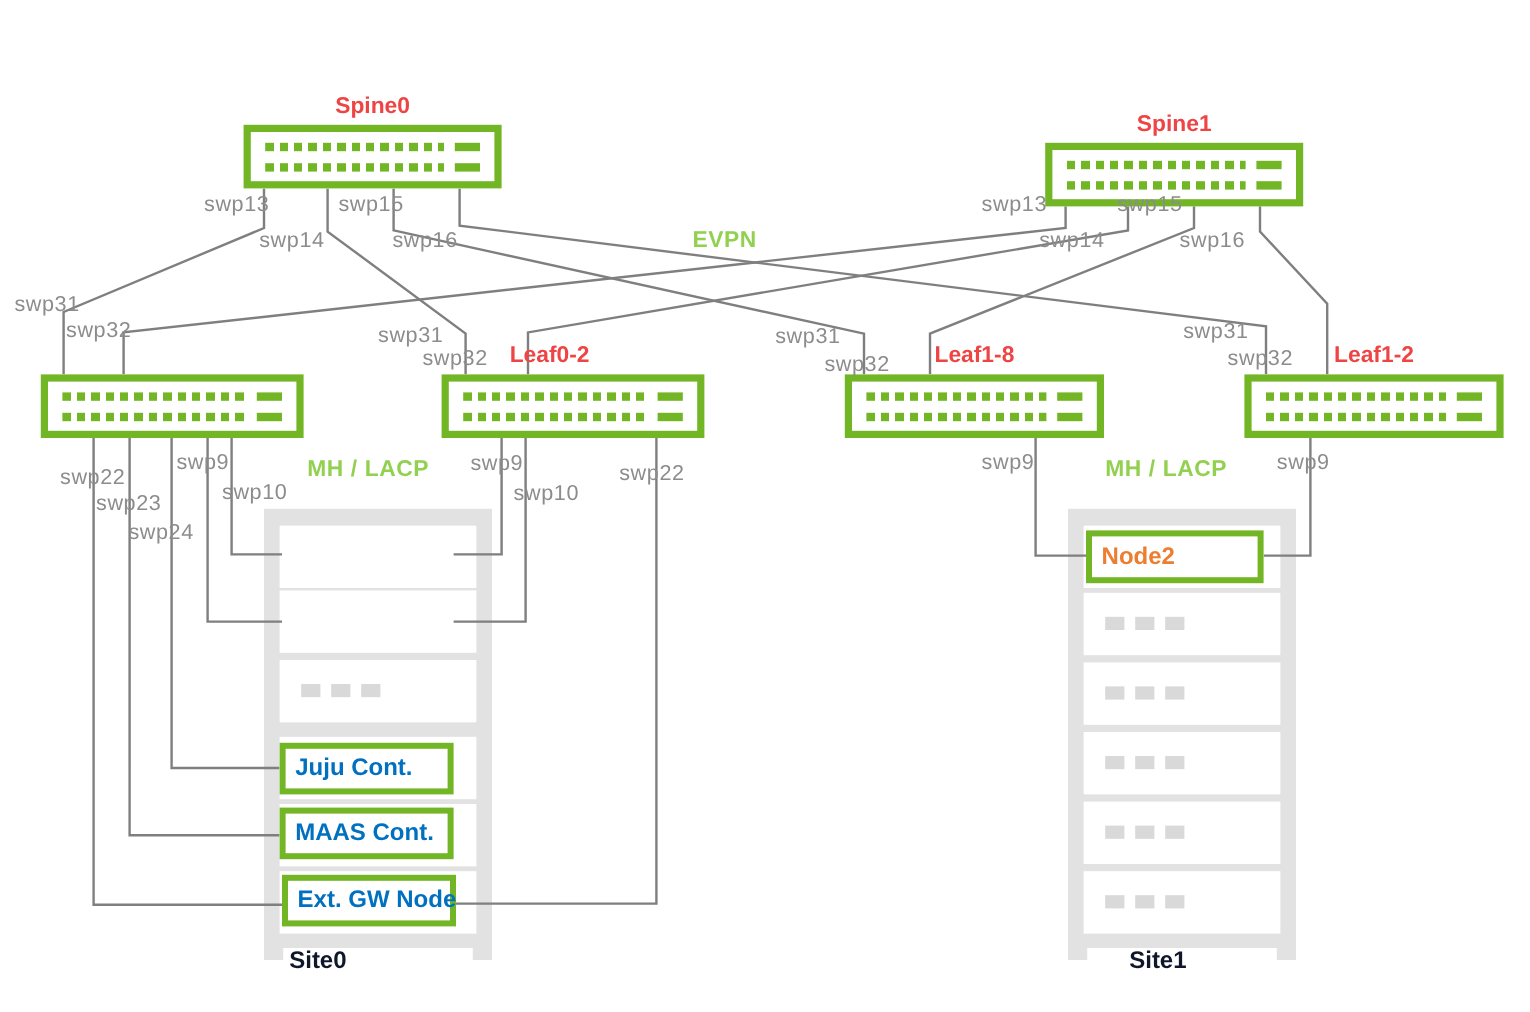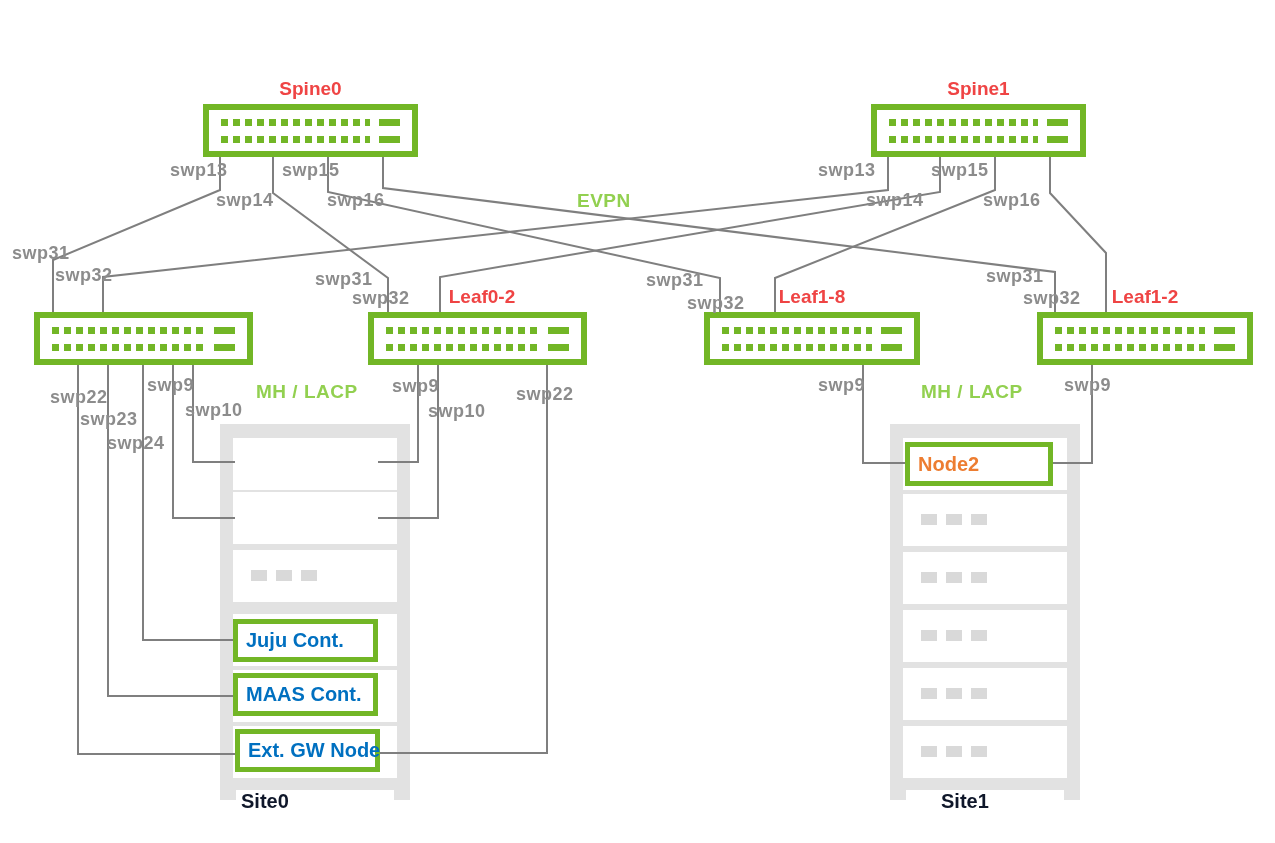--- a/index.html
+++ b/index.html
@@ -26,21 +26,21 @@
     font-size:19px;font-weight:bold;color:#ef4444;white-space:nowrap;}
   .sw-box{position:absolute;left:0;top:26px;background:#fff;
     border:6px solid var(--green);box-sizing:border-box;}
   .prow{position:absolute;left:12px;right:42px;height:7px;
     background:repeating-linear-gradient(90deg,var(--green) 0 7px,transparent 7px 12px);}
   .prow.p1{top:9px;} .prow.p2{top:26px;}
   .pdash{position:absolute;right:12px;width:21px;height:7px;background:var(--green);}
   .pdash.d1{top:9px;} .pdash.d2{top:26px;}
 
   
-  .port-label{position:absolute;font-size:18px;font-weight:bold;color:var(--gray-text);
+  .port-label{position:absolute;font-size:18px;font-weight:normal;color:var(--gray-text);
     letter-spacing:.5px;white-space:nowrap;line-height:20px;}
   .annot{position:absolute;font-size:19px;font-weight:bold;color:var(--lgreen);
     letter-spacing:.5px;white-space:nowrap;text-align:right;}
   .site-label{position:absolute;font-size:20px;font-weight:bold;color:#0f172a;white-space:nowrap;}
 
   
   .rack{position:absolute;background:var(--rack);}
   .slot{position:absolute;left:13px;width:164px;background:#fff;}
   .slot-dot{position:absolute;top:50%;margin-top:-6px;width:16px;height:11px;background:var(--dot);}
   .foot{position:absolute;width:16px;height:10px;background:var(--rack);}
@@ -129,38 +129,38 @@
   <div id="switches-layer" class="layer">
       <div class="switch" style="left: 203px; top: 78px; width: 215px; height: 79px;">
         <div class="sw-title">Spine0</div>
         <div class="sw-box" style="left: 0px; top: 26px; width: 215px; height: 53px;">
           <div class="prow p1"></div>
           <div class="prow p2"></div>
           <div class="pdash d1"></div>
           <div class="pdash d2"></div>
         </div>
       </div>
-      <div class="switch" style="left: 871px; top: 78px; width: 215px; height: 79px;">
+      <div class="switch" style="left: 871px; top: 93px; width: 215px; height: 79px;">
         <div class="sw-title">Spine1</div>
         <div class="sw-box" style="left: 0px; top: 26px; width: 215px; height: 53px;">
           <div class="prow p1"></div>
           <div class="prow p2"></div>
           <div class="pdash d1"></div>
           <div class="pdash d2"></div>
         </div>
       </div>
       <div class="switch" style="left: 34px; top: 286px; width: 219px; height: 79px;">
         <div class="sw-box" style="left: 0px; top: 26px; width: 219px; height: 53px;">
           <div class="prow p1"></div>
           <div class="prow p2"></div>
           <div class="pdash d1"></div>
           <div class="pdash d2"></div>
         </div>
       </div>
-      <div class="switch" style="left: 368px; top: 286px; width: 180px; height: 79px; padding-left: 48px;">
+      <div class="switch" style="left: 368px; top: 286px; width: 180px; height: 79px;">
         <div class="sw-title">Leaf0-2</div>
         <div class="sw-box" style="left: 0px; top: 26px; width: 219px; height: 53px;">
           <div class="prow p1"></div>
           <div class="prow p2"></div>
           <div class="pdash d1"></div>
           <div class="pdash d2"></div>
         </div>
       </div>
       <div class="switch" style="left: 704px; top: 286px; width: 216px; height: 79px;">
         <div class="sw-title">Leaf1-8</div>

